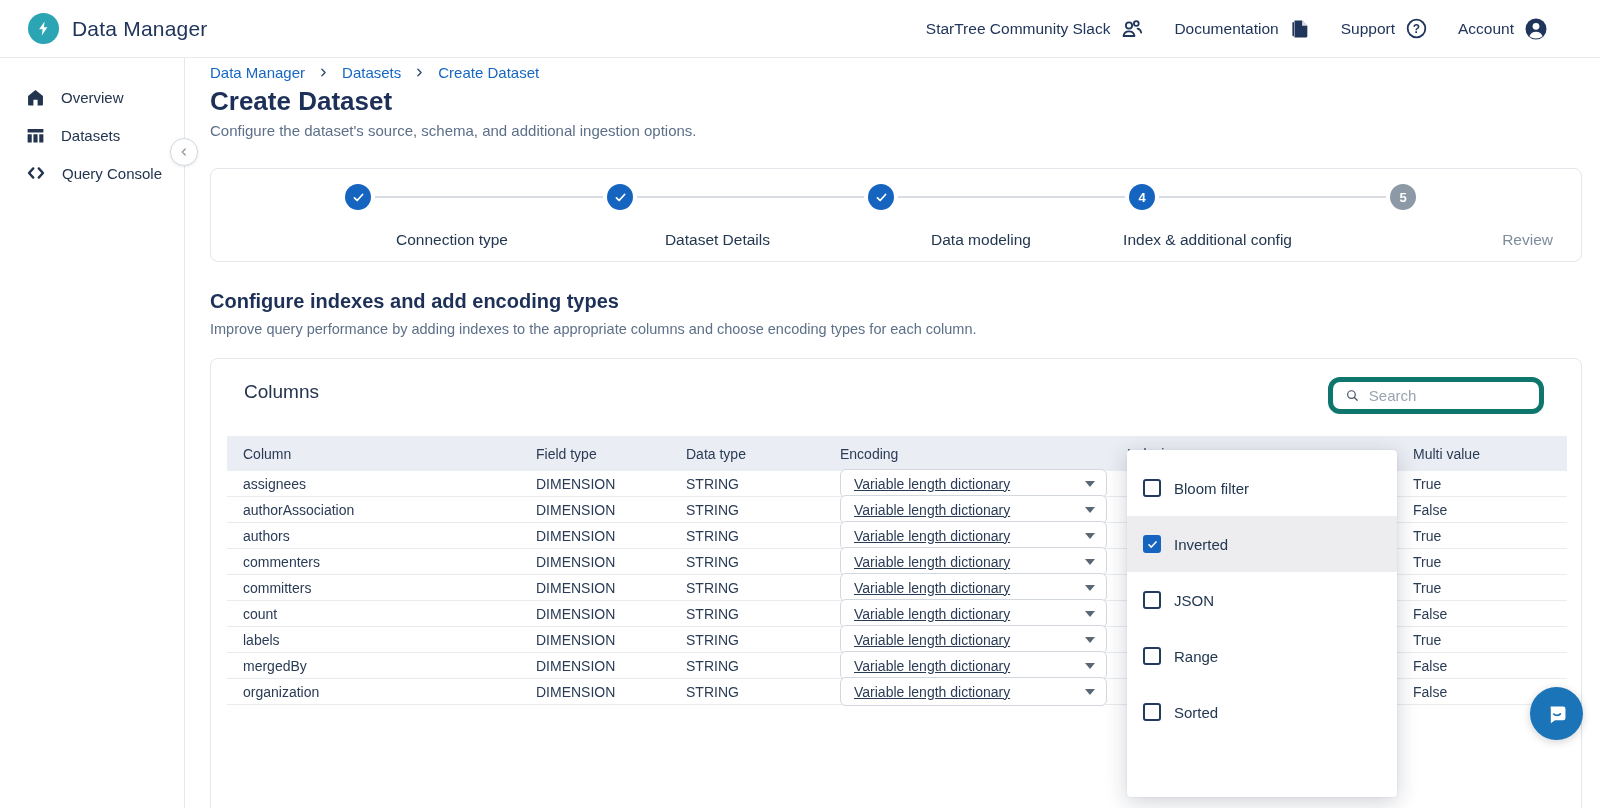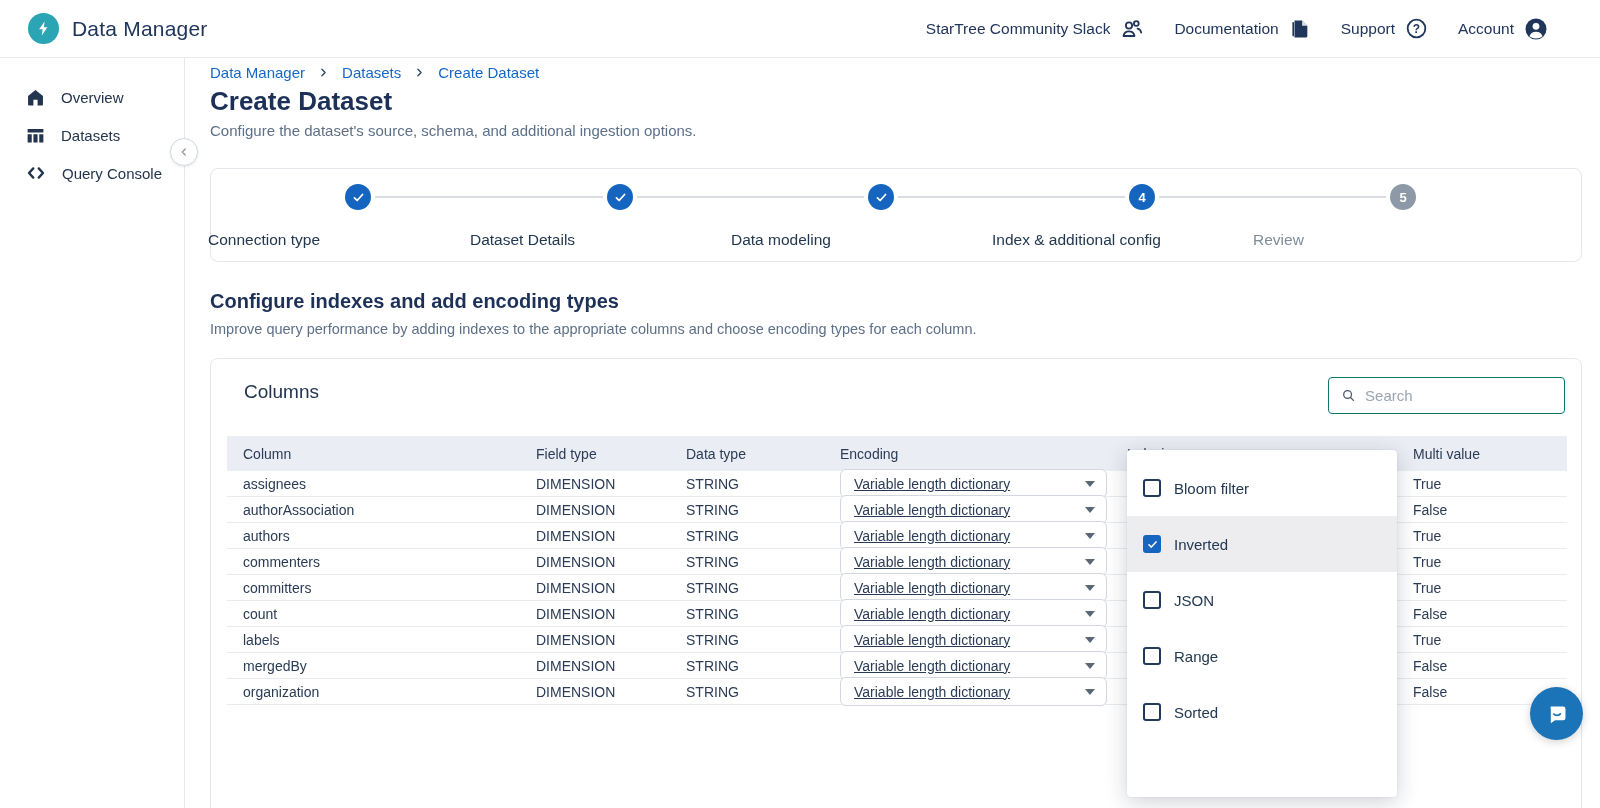--- a/index.html
+++ b/index.html
@@ -48,37 +48,37 @@
 
   
   .stepper-card { position:absolute; left:25px; top:110px; width:1372px; height:94px;
     border:1px solid #e3e6eb; border-radius:8px; background:#fff; }
   .step-line { position:absolute; top:27px; height:2px; background:#d9dce2; }
   .step-circle { position:absolute; top:15px; width:26px; height:26px; border-radius:50%;
     display:flex; align-items:center; justify-content:center; color:#fff;
     font-size:13px; font-weight:600; cursor:pointer; }
   .step-circle.done, .step-circle.active { background:#1565c0; }
   .step-circle.upcoming { background:#8d99a6; }
-  .step-label { position:absolute; top:62px; width:300px; text-align:left;
+  .step-label { position:absolute; top:62px; width:300px; text-align:right;
     transform:translateX(-50%); font-size:15.5px; color:#233750; }
   .step-label.upcoming { color:#7d8c9b; }
 
   
   .section-title { position:absolute; left:25px; top:232px; font-size:20px;
     font-weight:600; color:#1d3057; }
   .section-subtitle { position:absolute; left:25px; top:263px; font-size:14.5px;
     color:#5d7088; }
 
   
   .columns-card { position:absolute; left:25px; top:300px; width:1372px; height:560px;
     border:1px solid #e3e6eb; border-radius:8px; background:#fff; }
   .card-title { position:absolute; left:33px; top:22px; font-size:19px;
     font-weight:500; color:#23344f; }
-  .search-box { position:absolute; left:1117px; top:18px; width:237px; height:37px;
-    border:1px solid #0f766e; border-radius:4px; background:#fff; display:flex;
+  .search-box { position:absolute; left:1117px; top:18px; width:216px; height:37px;
+    border:5px solid #0f766e; border-radius:12px; background:#fff; display:flex;
     align-items:center; padding:0 12px; gap:9px; }
   .search-box input { border:none; outline:none; font-size:15px; color:#34455e;
     width:100%; font-family:inherit; background:transparent; }
   .search-box input::placeholder { color:#9aa4b2; }
 
   .col-table { position:absolute; left:16px; top:77px; width:1340px; }
   .t-row { display:flex; align-items:center; height:26px; border-bottom:1px solid #e9ebee; }
   .t-head { height:35px; background:#ebedf4; border-bottom:none; font-weight:500; }
   .t-cell { padding-left:16px; font-size:14px; color:#2a3b55; white-space:nowrap;
     overflow:visible; }

